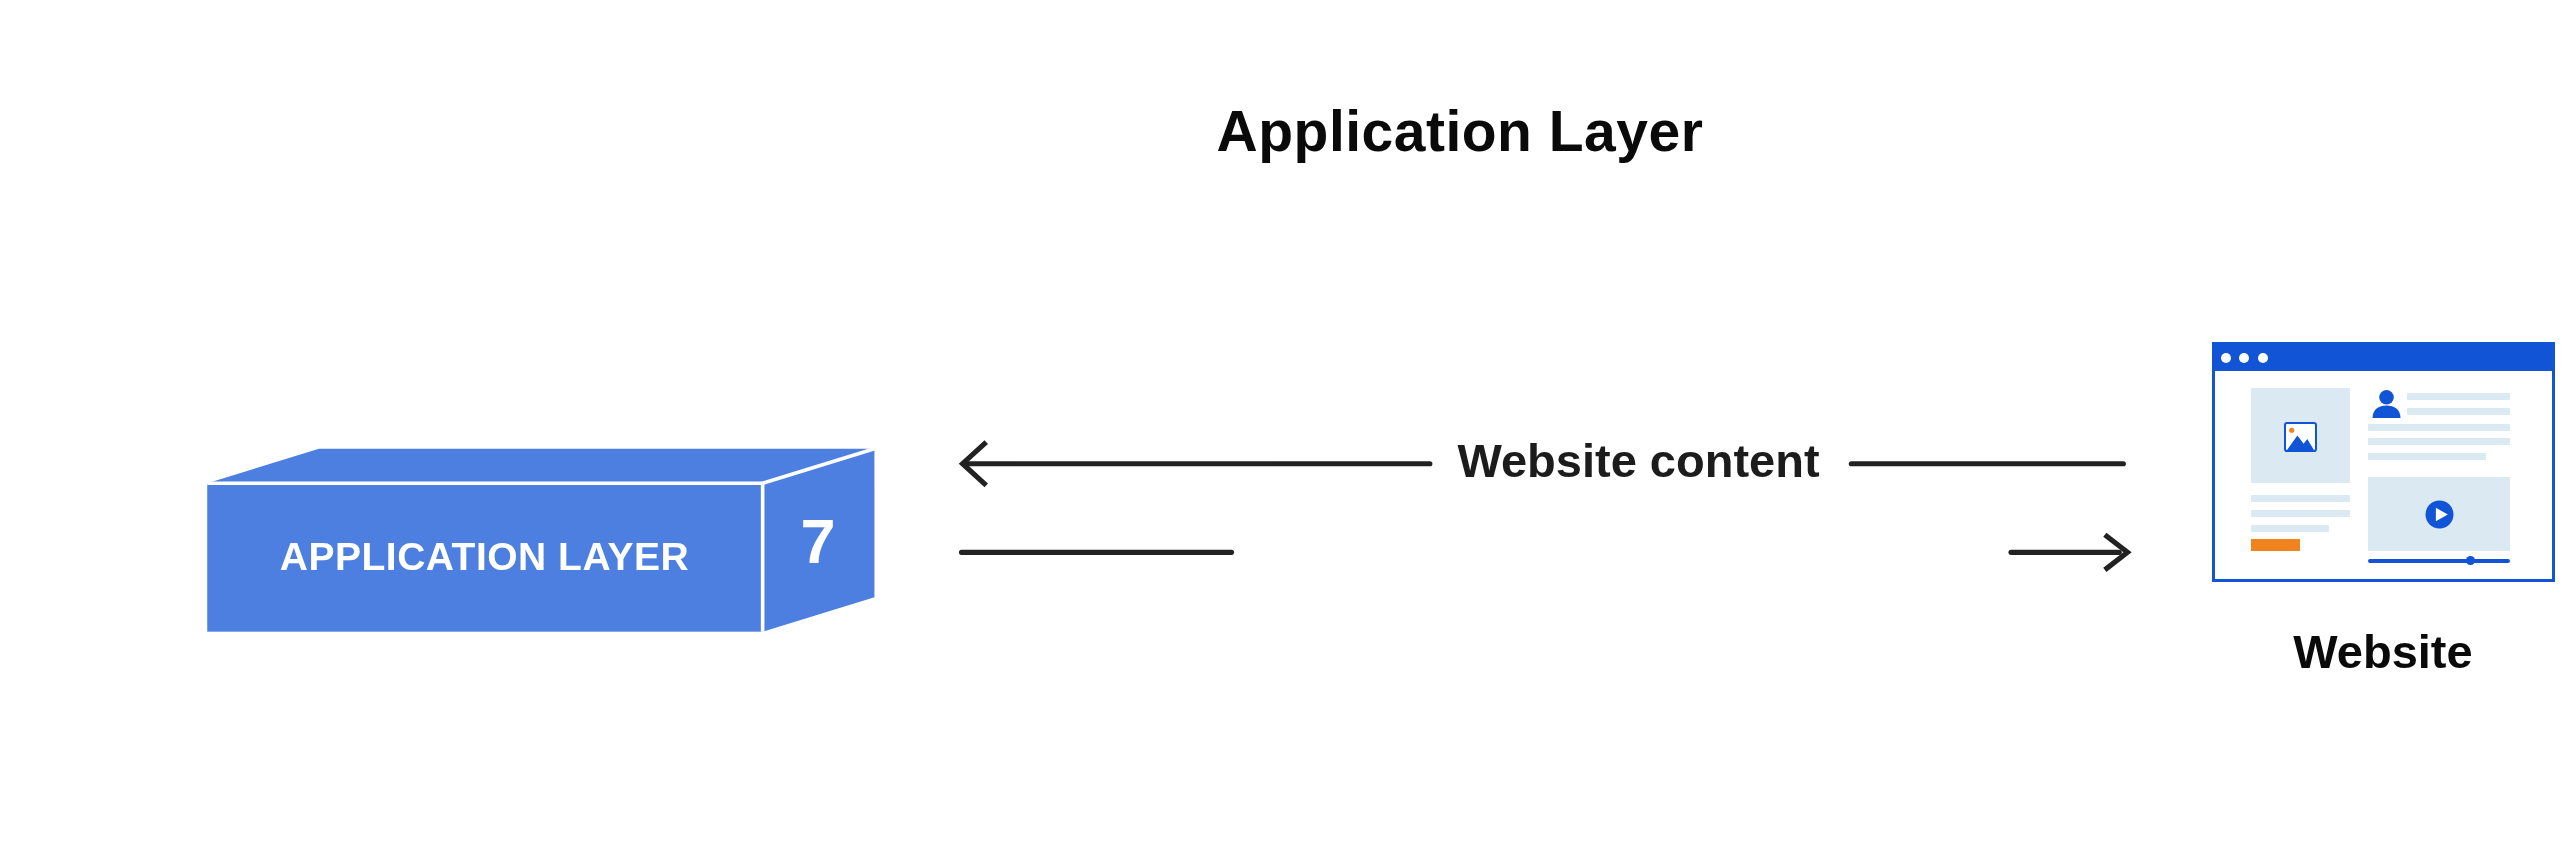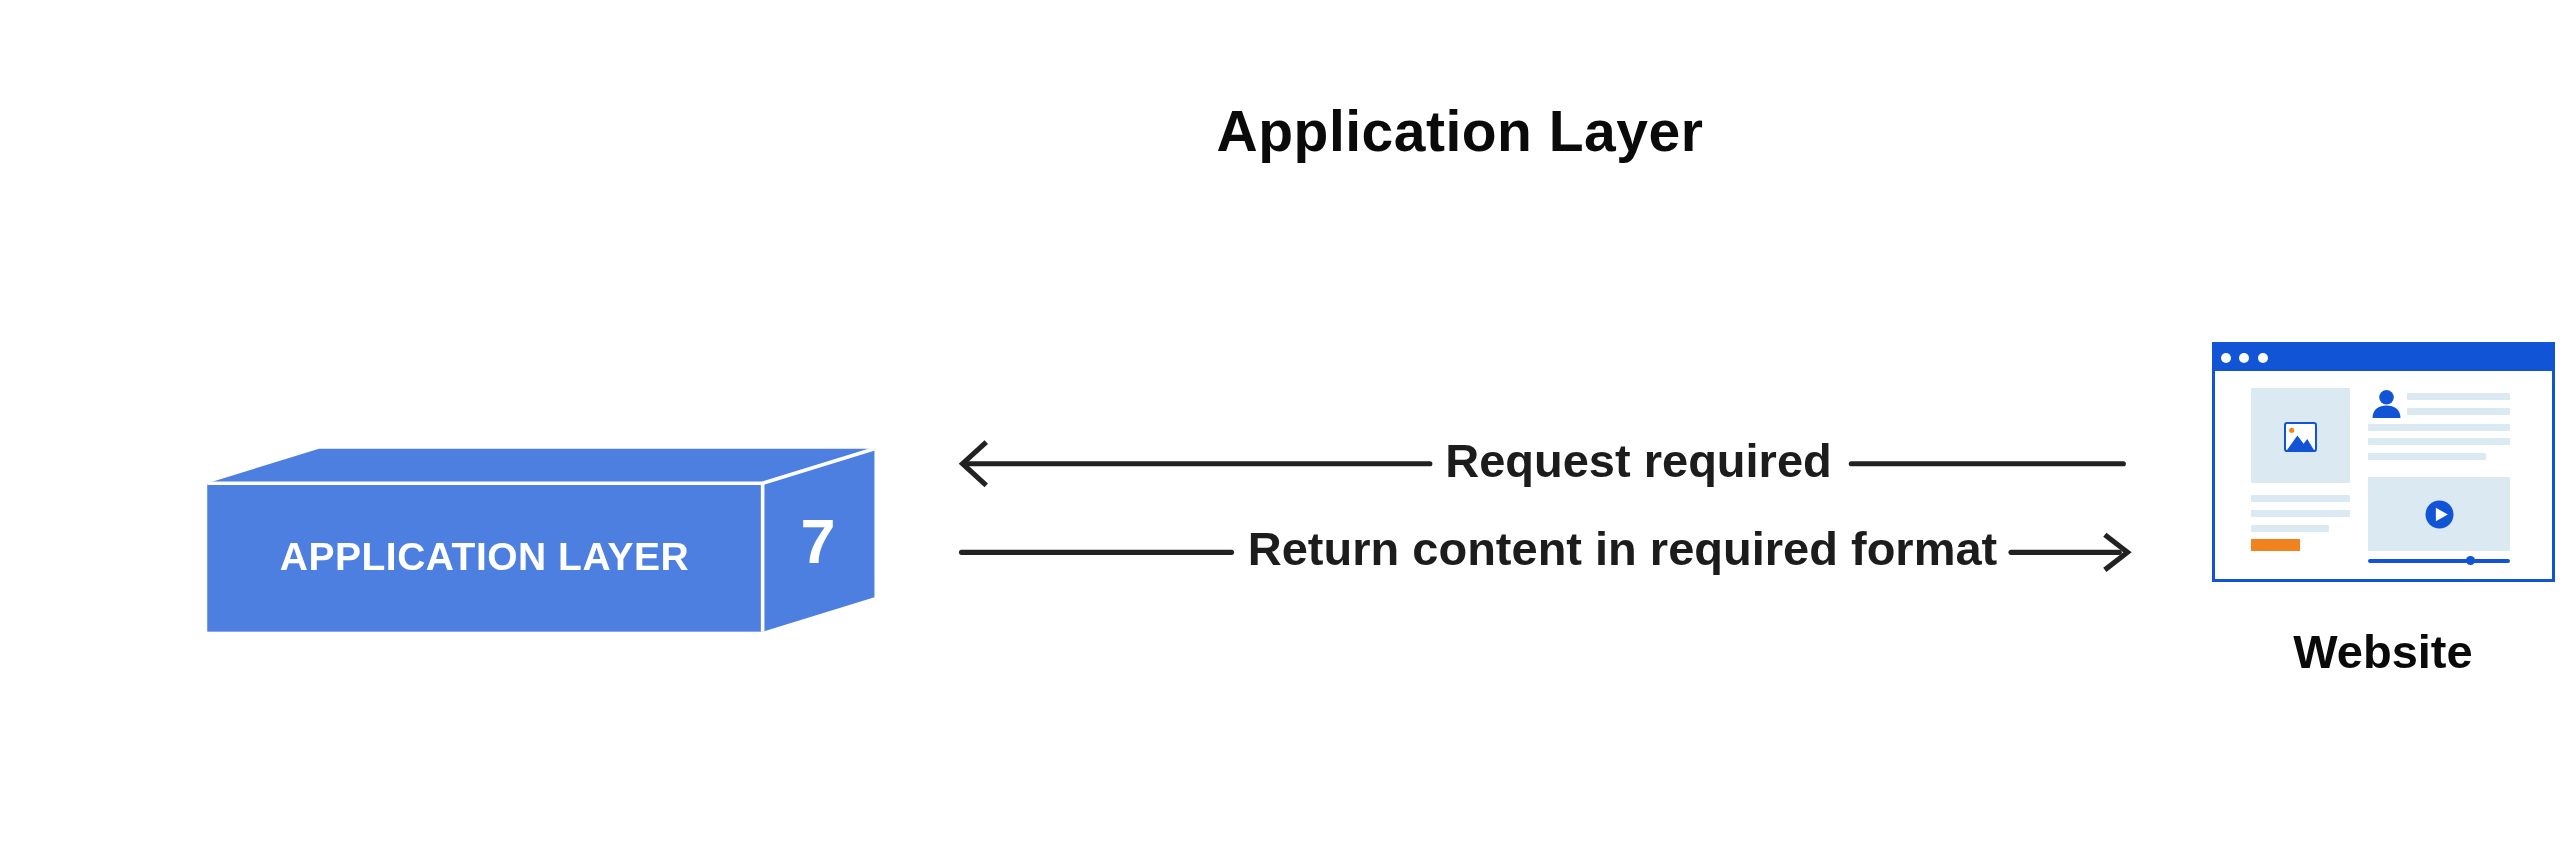--- a/index.html
+++ b/index.html
@@ -88,22 +88,21 @@
       <line x1="3903" y1="1072" x2="4113" y2="1072" stroke-linecap="round"></line>
       <polyline points="4085,1038 4129,1072 4085,1106"></polyline>
     </g>
   </svg>
 
   <div class="abs title">Application Layer</div>
 
   <div class="abs face-label">APPLICATION LAYER</div>
   <div class="abs layer-num">7</div>
 
-  <div class="abs arrow-label req-label">Request required</div>
-  <div class="abs arrow-label res-label">Return content in required format</div>
+  <div class="abs arrow-label req-label">Website content</div>
 
   <div class="abs browser">
     <div class="titlebar">
       <span class="dot"></span>
       <span class="dot"></span>
       <span class="dot"></span>
     </div>
     <div class="content">
 
       <div class="lightrect imgbox">

